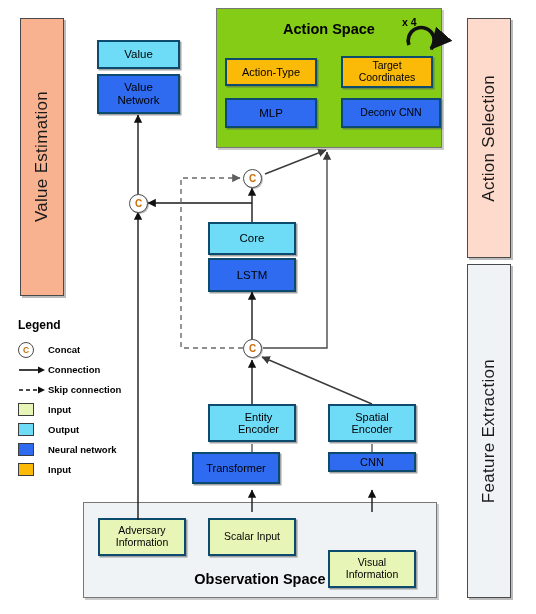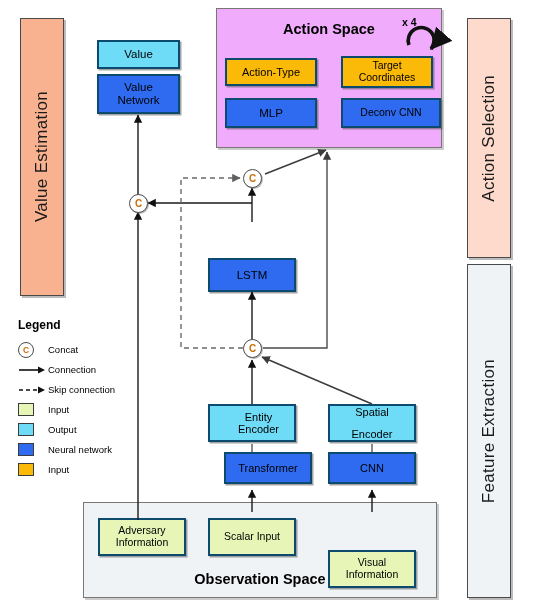--- a/index.html
+++ b/index.html
@@ -20,39 +20,39 @@
          display:flex;align-items:center;justify-content:center;
          box-shadow:2px 2px 0 rgba(120,120,120,.5);}
   .panel span{writing-mode:vertical-rl;transform:rotate(180deg);
               font-size:17px;color:#1a1a1a;letter-spacing:.3px;white-space:nowrap;}
   .p-value{background:#F9B290;}
   .p-action{background:#FDDACB;}
   .p-feat{background:#EFF3F6;}
 
   .groupbox{position:absolute;box-sizing:border-box;border:1px solid #777;
             box-shadow:2px 2px 0 rgba(140,140,140,.45);}
-  .gb-action{background:#f0abfc;}
+  .gb-action{background:#84cc16;}
   .gb-obs{background:#EFF3F6;}
   .gb-title{position:absolute;left:0;width:100%;text-align:center;
             font-weight:bold;font-size:14.5px;color:#000;}
 
   .concat{position:absolute;width:17px;height:17px;border-radius:50%;
           background:#fff;border:1.3px solid #4a4a4a;
           display:flex;align-items:center;justify-content:center;
           font-size:10px;font-weight:bold;color:#C8700A;z-index:6;
           box-shadow:1px 1px 0 rgba(120,120,120,.5);}
 
   svg.wires{position:absolute;left:0;top:0;width:536px;height:614px;
             pointer-events:none;z-index:2;}
 
   .legend{position:absolute;left:18px;top:318px;width:130px;}
   .legend-title{font-size:12px;font-weight:bold;color:#000;margin-bottom:9px;}
   .lrow{display:flex;align-items:center;height:17px;margin-bottom:3px;}
   .lkey{width:30px;display:flex;align-items:center;justify-content:flex-start;}
-  .ltext{font-size:9.5px;font-weight:normal;color:#000;}
+  .ltext{font-size:9.5px;font-weight:bold;color:#000;}
   .swatch{width:14px;height:11px;border:1px solid #3c3c3c;}
   .lcirc{width:14px;height:14px;border-radius:50%;background:#fff;
          border:1.2px solid #4a4a4a;display:flex;align-items:center;
          justify-content:center;font-size:8.5px;font-weight:bold;color:#C8700A;}
 
   .x4{position:absolute;font-size:10.5px;font-weight:bold;color:#000;}
 </style>
 </head>
 <body>
 
@@ -143,36 +143,39 @@
     <span>MLP</span>
   </div>
   <div class="node act" style="left:341px;top:56px;width:92px;height:32px;font-size:10.5px;flex-direction:column;">
     <span>Target</span>
     <span>Coordinates</span>
   </div>
   <div class="node nn" style="left:341px;top:98px;width:100px;height:30px;font-size:10.5px;">
     <span>Deconv CNN</span>
   </div>
 
+  <div class="node out" style="left:208px;top:222px;width:88px;height:33px;font-size:11.5px;">
+    <span>Core</span>
+  </div>
   <div class="node nn" style="left:208px;top:258px;width:88px;height:34px;font-size:11.5px;">
     <span>LSTM</span>
   </div>
 
   <div class="node out" style="left:208px;top:404px;width:88px;height:38px;font-size:11px;flex-direction:column;padding-left:13px;">
     <span>Entity</span>
     <span>Encoder</span>
   </div>
-  <div class="node nn" style="left:224px;top:452px;width:88px;height:32px;font-size:11px;">
+  <div class="node nn" style="left:192px;top:452px;width:88px;height:32px;font-size:11px;">
     <span>Transformer</span>
   </div>
-  <div class="node out" style="left:328px;top:404px;width:88px;height:38px;font-size:11px;flex-direction:column;justify-content:space-between;">
+  <div class="node out" style="left:328px;top:404px;width:88px;height:38px;font-size:11px;flex-direction:column;">
     <span>Spatial</span>
     <span>Encoder</span>
   </div>
-  <div class="node nn" style="left:328px;top:452px;width:88px;height:32px;font-size:11px;">
+  <div class="node nn" style="left:328px;top:452px;width:88px;height:20px;font-size:11px;">
     <span>CNN</span>
   </div>
 
   <div class="node inp" style="left:98px;top:518px;width:88px;height:38px;font-size:10.5px;flex-direction:column;">
     <span>Adversary</span>
     <span>Information</span>
   </div>
   <div class="node inp" style="left:208px;top:518px;width:88px;height:38px;font-size:10.5px;">
     <span>Scalar Input</span>
   </div>

